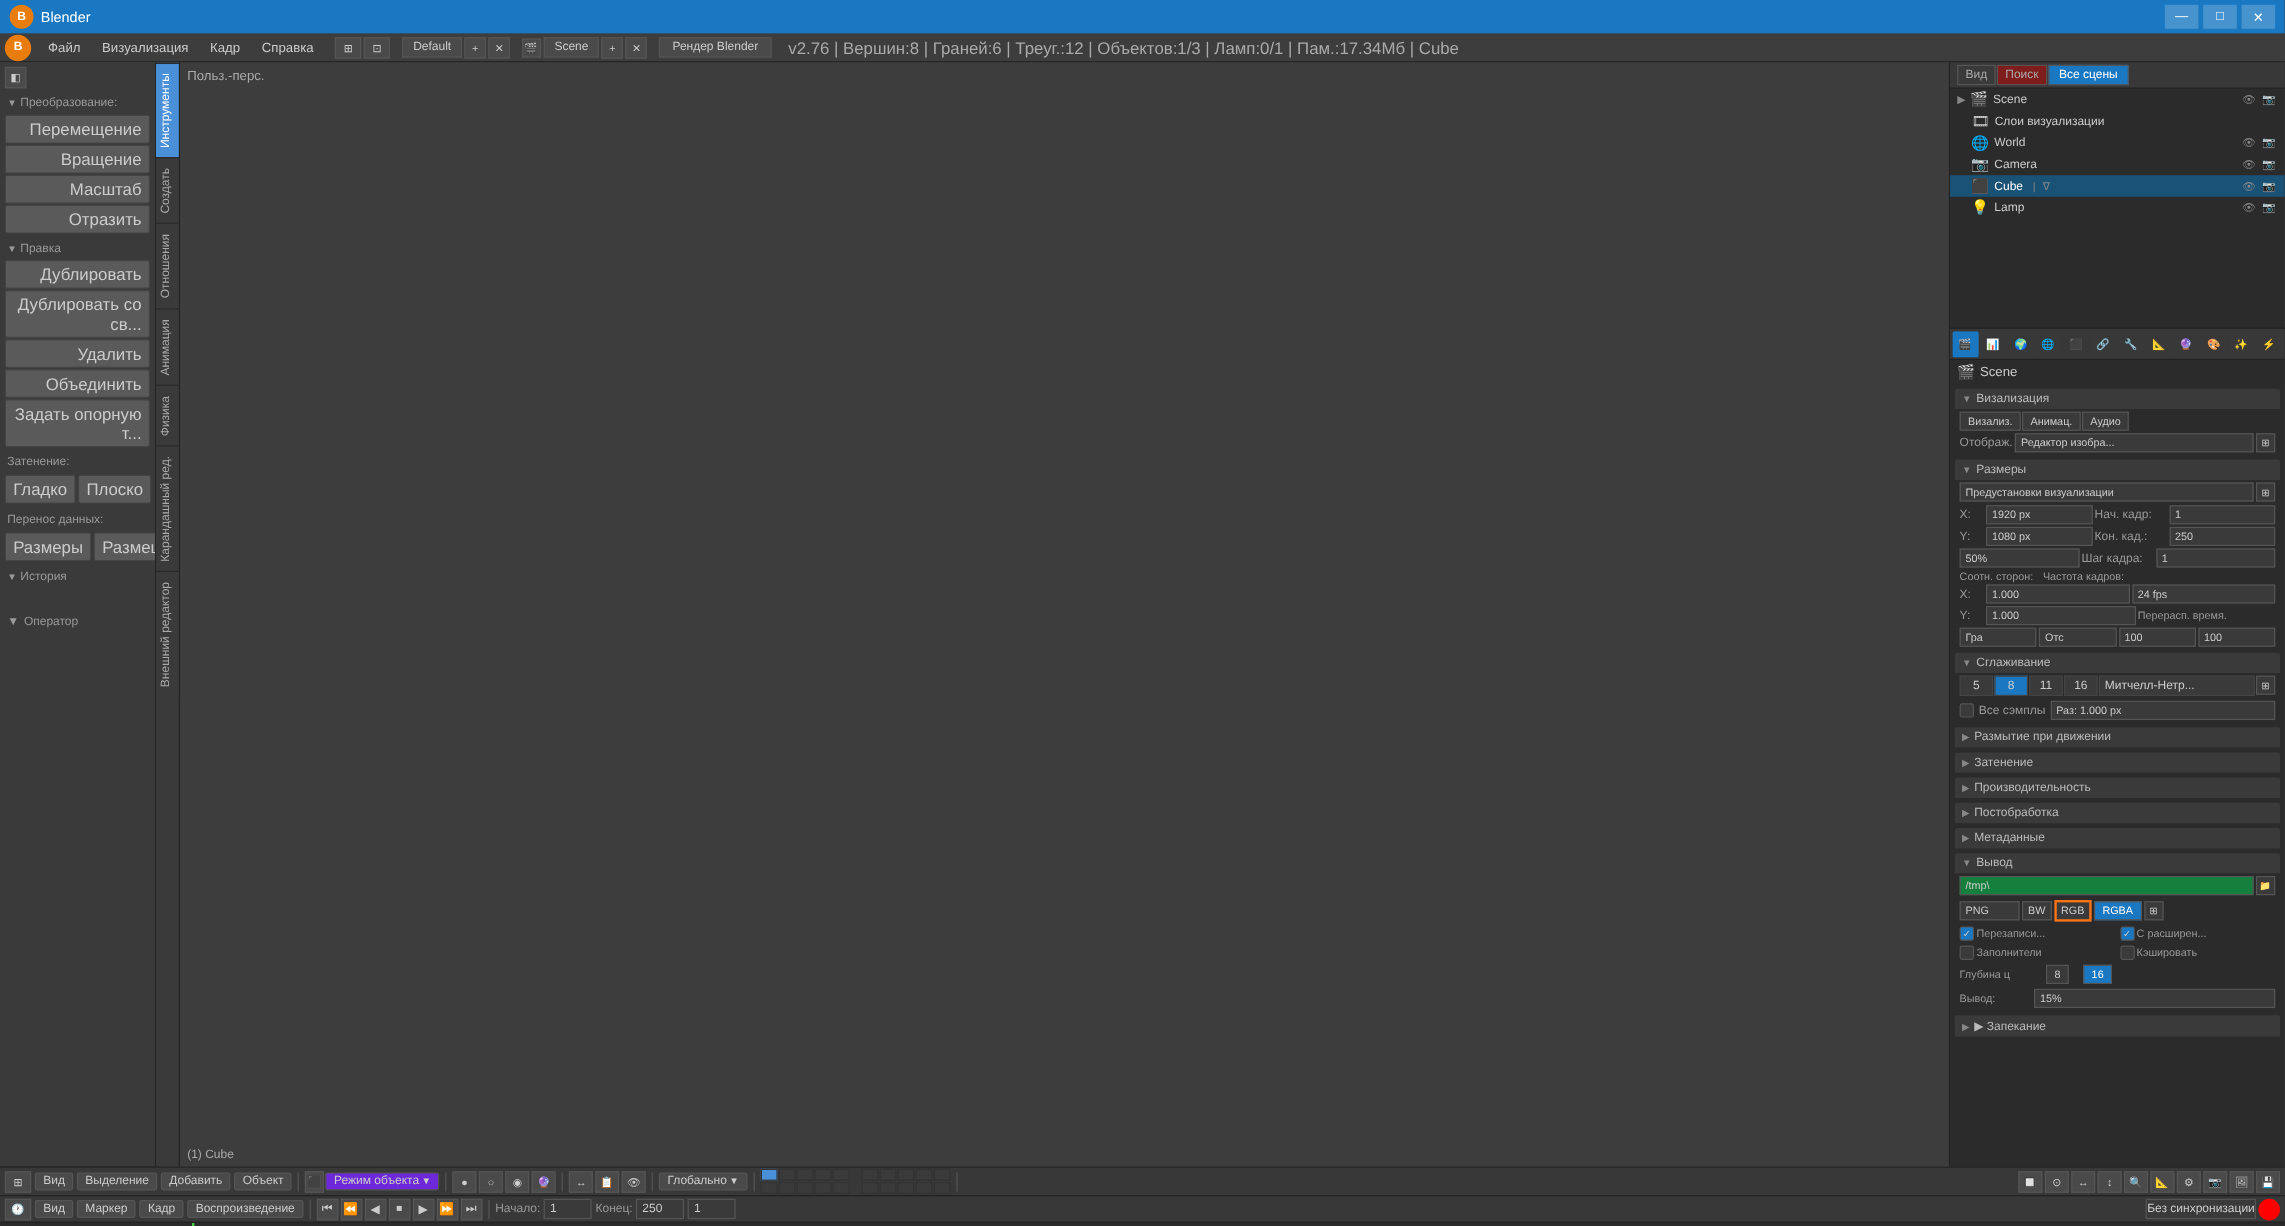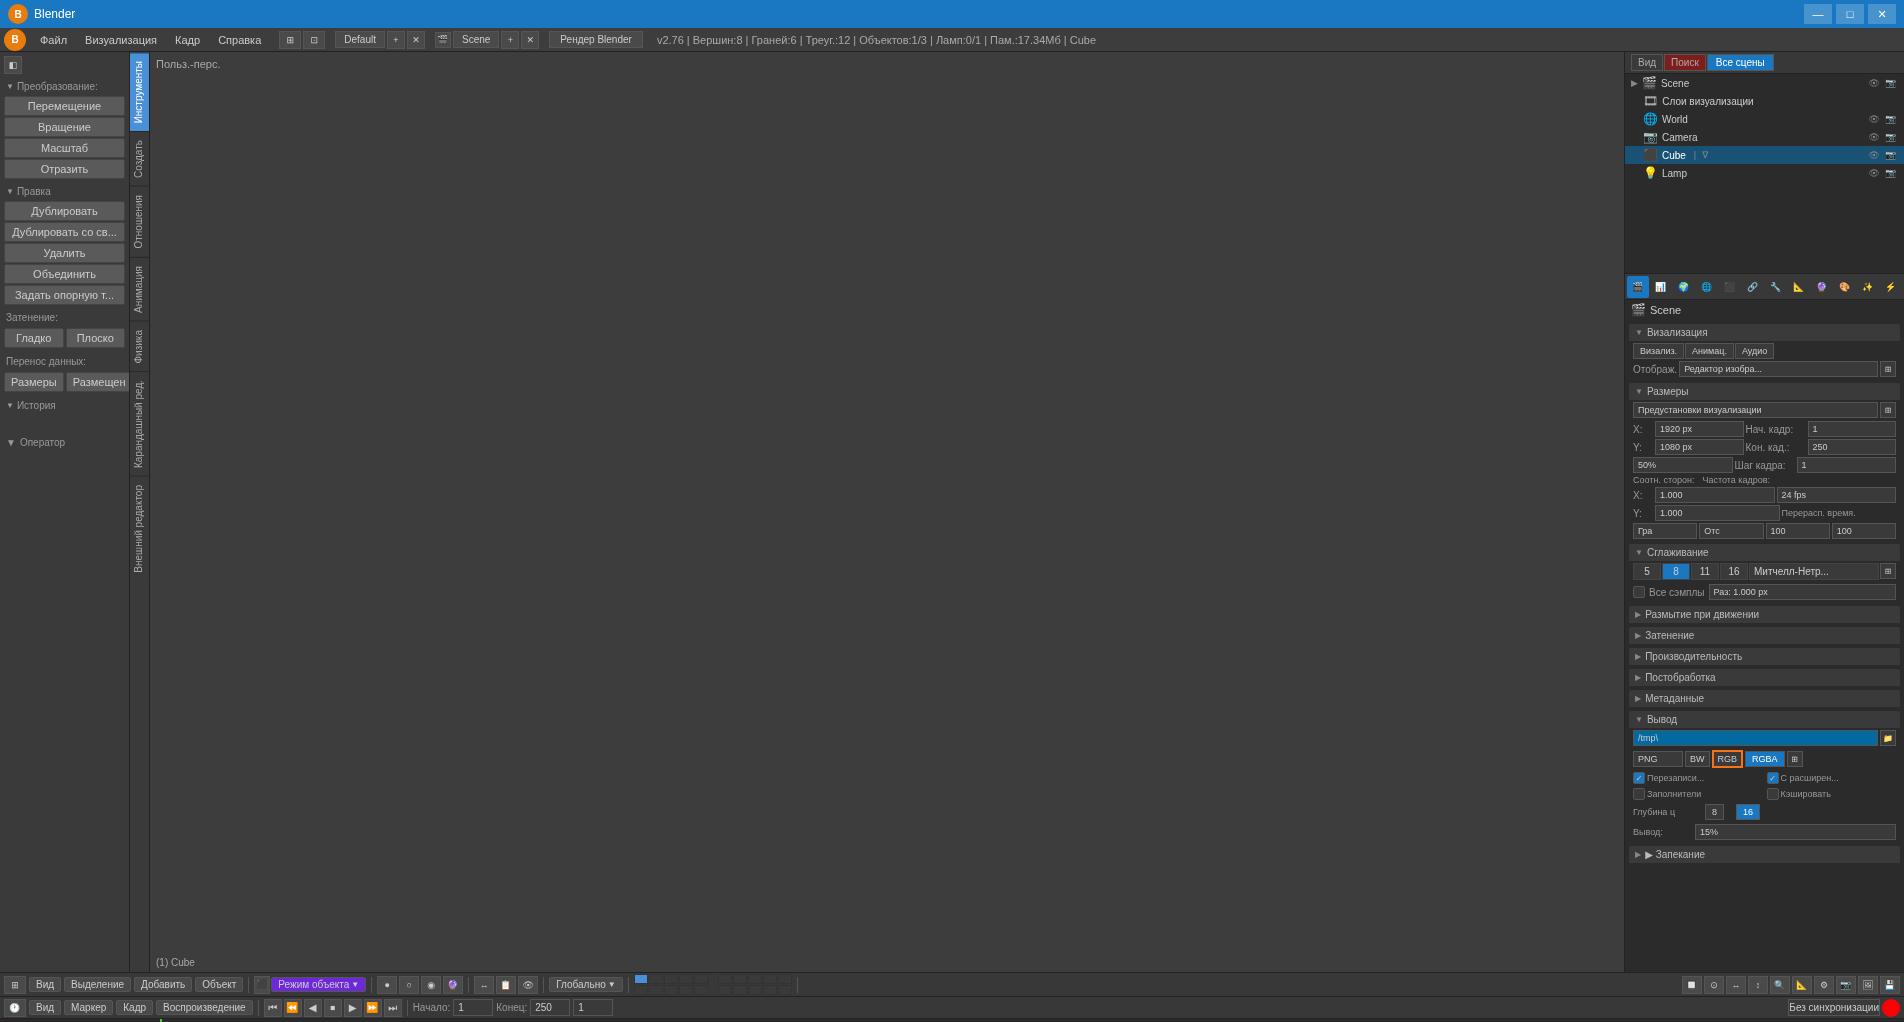--- a/index.html
+++ b/index.html
@@ -77,23 +77,23 @@
     }
 
     .toolbar-btn {
       display: block;
       width: 100%;
       padding: 3px 6px;
       margin: 1px 0;
       background: #5a5a5a;
       border: 1px solid #444;
       color: #ccc;
-      font-size: 11px;
+      font-size: 14px;
       cursor: pointer;
-      text-align: center;
+      text-align: right;
       border-radius: 2px;
     }
 
     .toolbar-btn-row {
       display: flex;
       gap: 2px;
       margin: 1px 0;
     }
     .toolbar-btn-row .toolbar-btn {
       flex: 1;
@@ -401,21 +401,21 @@
     <div style="width:16px;height:16px;background:#4a4a4a;border:1px solid #555;display:flex;align-items:center;justify-content:center;font-size:9px;cursor:pointer;color:#ccc;">🎬</div>
     <div style="padding:2px 8px;background:#4a4a4a;border:1px solid #555;color:#ccc;font-size:10px;cursor:pointer;">Scene</div>
     <div style="width:18px;height:18px;background:#4a4a4a;border:1px solid #555;display:flex;align-items:center;justify-content:center;font-size:9px;cursor:pointer;color:#ccc;">+</div>
     <div style="width:18px;height:18px;background:#4a4a4a;border:1px solid #555;display:flex;align-items:center;justify-content:center;font-size:9px;cursor:pointer;color:#ccc;">✕</div>
   </div>
 
   <div style="margin-left:8px;">
     <div style="padding:2px 10px;background:#4a4a4a;border:1px solid #555;color:#ccc;font-size:10px;cursor:pointer;">Рендер Blender</div>
   </div>
 
-  <div style="margin-left:12px;color:#aaa;font-size:11px;text-align:center;">v2.76 | Вершин:8 | Граней:6 | Треуг.:12 | Объектов:1/3 | Ламп:0/1 | Пам.:17.34Мб | Cube</div>
+  <div style="margin-left:12px;color:#aaa;font-size:14px;text-align:center;">v2.76 | Вершин:8 | Граней:6 | Треуг.:12 | Объектов:1/3 | Ламп:0/1 | Пам.:17.34Мб | Cube</div>
 </div>
 
 <div id="main-layout">
 
   <div id="left-toolbar">
 
     <div style="display:flex;gap:2px;margin-bottom:4px;">
       <div style="width:18px;height:18px;background:#4a4a4a;border:1px solid #555;cursor:pointer;display:flex;align-items:center;justify-content:center;font-size:9px;">◧</div>
     </div>
 
@@ -764,21 +764,21 @@
         </div>
 
         <div class="prop-section">
           <div class="prop-section-title">Метаданные</div>
         </div>
 
         <div class="prop-section">
           <div class="prop-section-title open">Вывод</div>
           <div style="background:#2b2b2b;">
             <div style="display:flex;gap:2px;padding:2px 4px;">
-              <div style="flex:1;background:#0369a1;border:1px solid #555;color:#ccc;padding:2px 4px;font-size:9px;">/tmp\</div>
+              <div style="flex:1;background:#15803d;border:1px solid #555;color:#ccc;padding:2px 4px;font-size:9px;">/tmp\</div>
               <div style="width:16px;height:16px;background:#3a3a3a;border:1px solid #555;cursor:pointer;display:flex;align-items:center;justify-content:center;font-size:8px;">📁</div>
             </div>
             <div style="display:flex;gap:2px;padding:2px 4px;align-items:center;">
               <div style="width:50px;background:#3a3a3a;border:1px solid #555;color:#ccc;padding:2px 4px;font-size:9px;cursor:pointer;">PNG</div>
               <div style="padding:2px 4px;background:#3a3a3a;border:1px solid #555;color:#ccc;font-size:9px;cursor:pointer;">BW</div>
               <div style="padding:2px 4px;background:#3a3a3a;border:2px solid #f97316;color:#ccc;font-size:9px;cursor:pointer;">RGB</div>
               <div style="padding:2px 6px;background:#1a78c2;border:1px solid #555;color:white;font-size:9px;cursor:pointer;">RGBA</div>
               <div style="width:16px;height:16px;background:#3a3a3a;border:1px solid #555;cursor:pointer;display:flex;align-items:center;justify-content:center;font-size:8px;">⊞</div>
             </div>
             <div style="display:flex;gap:4px;padding:2px 4px;">

